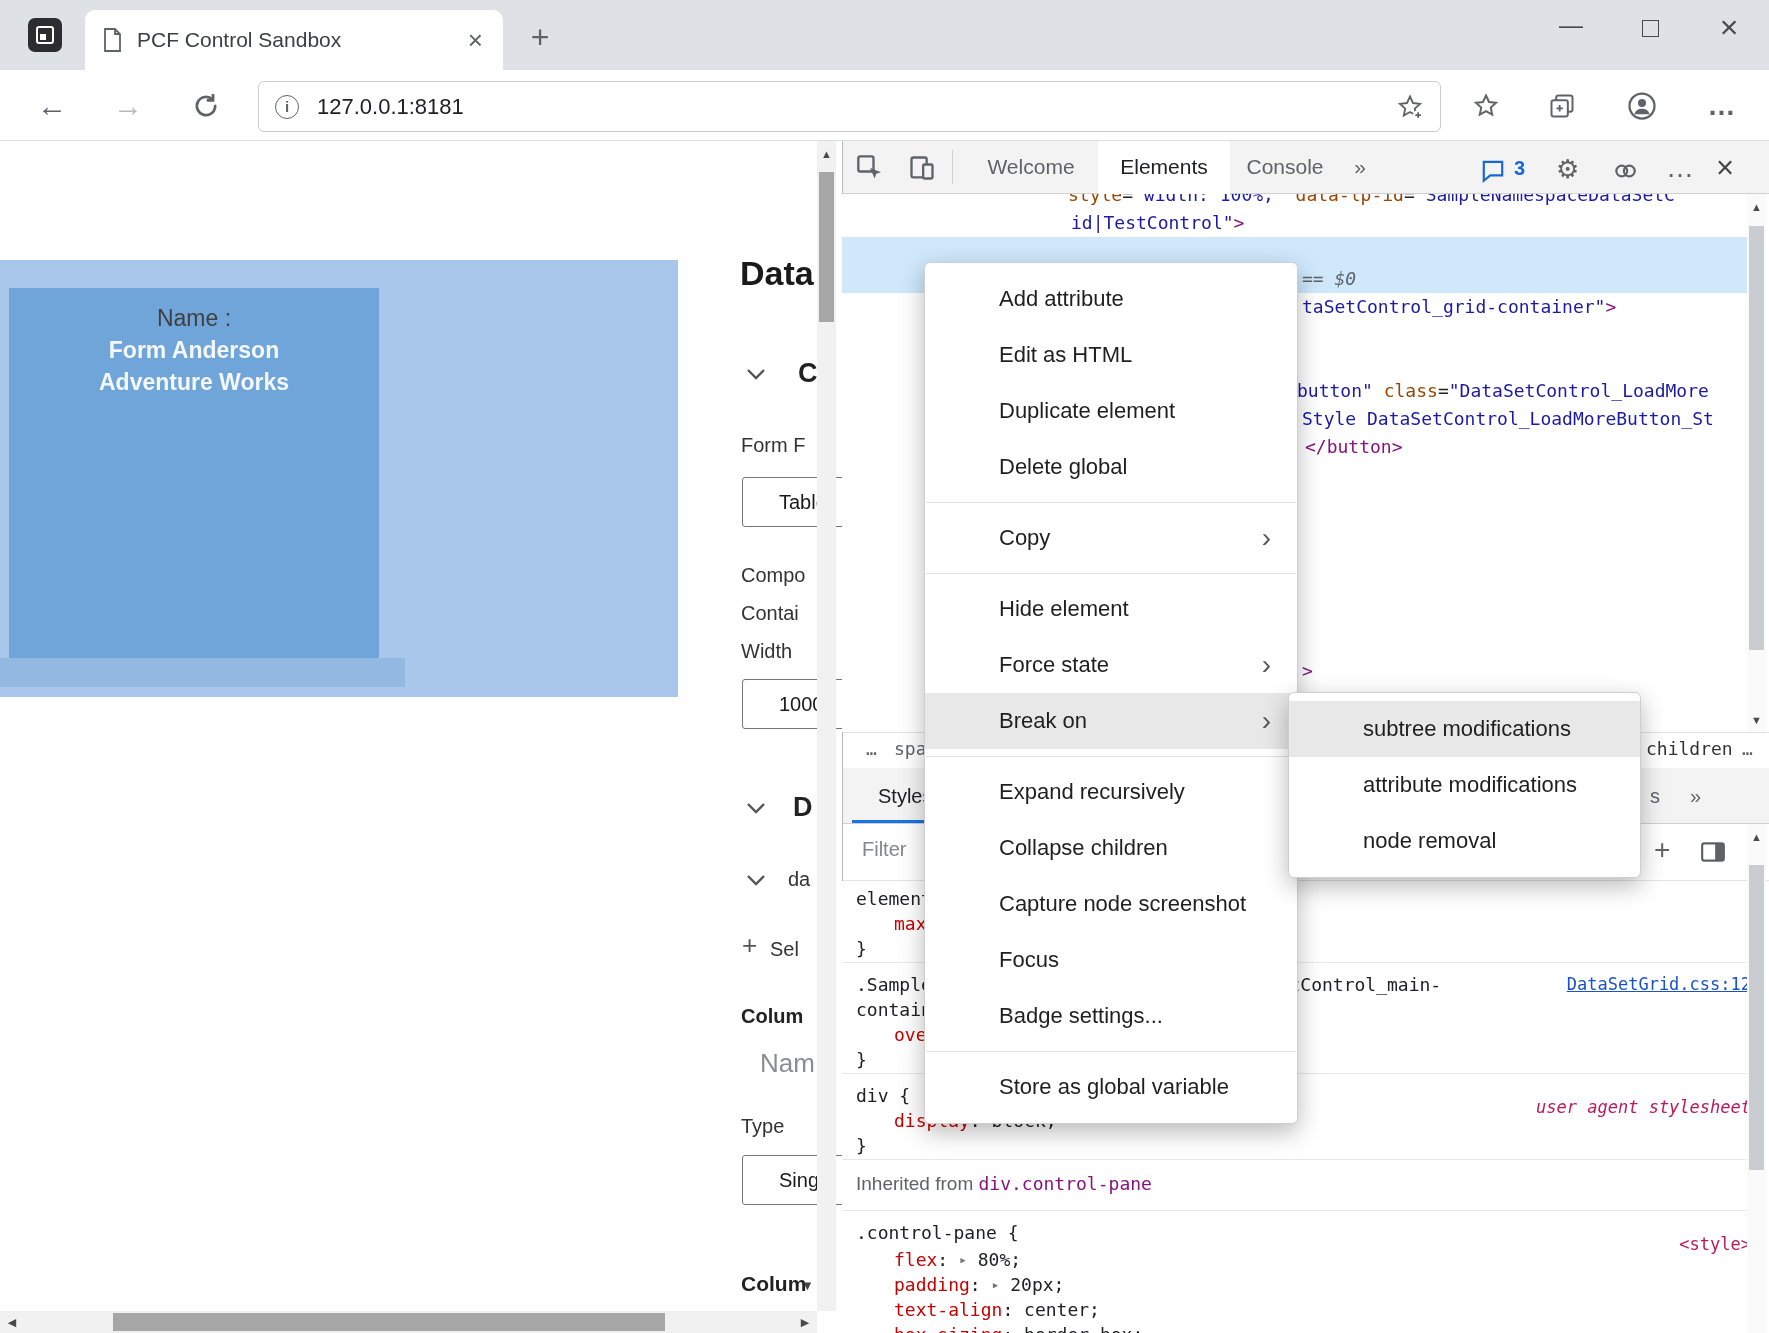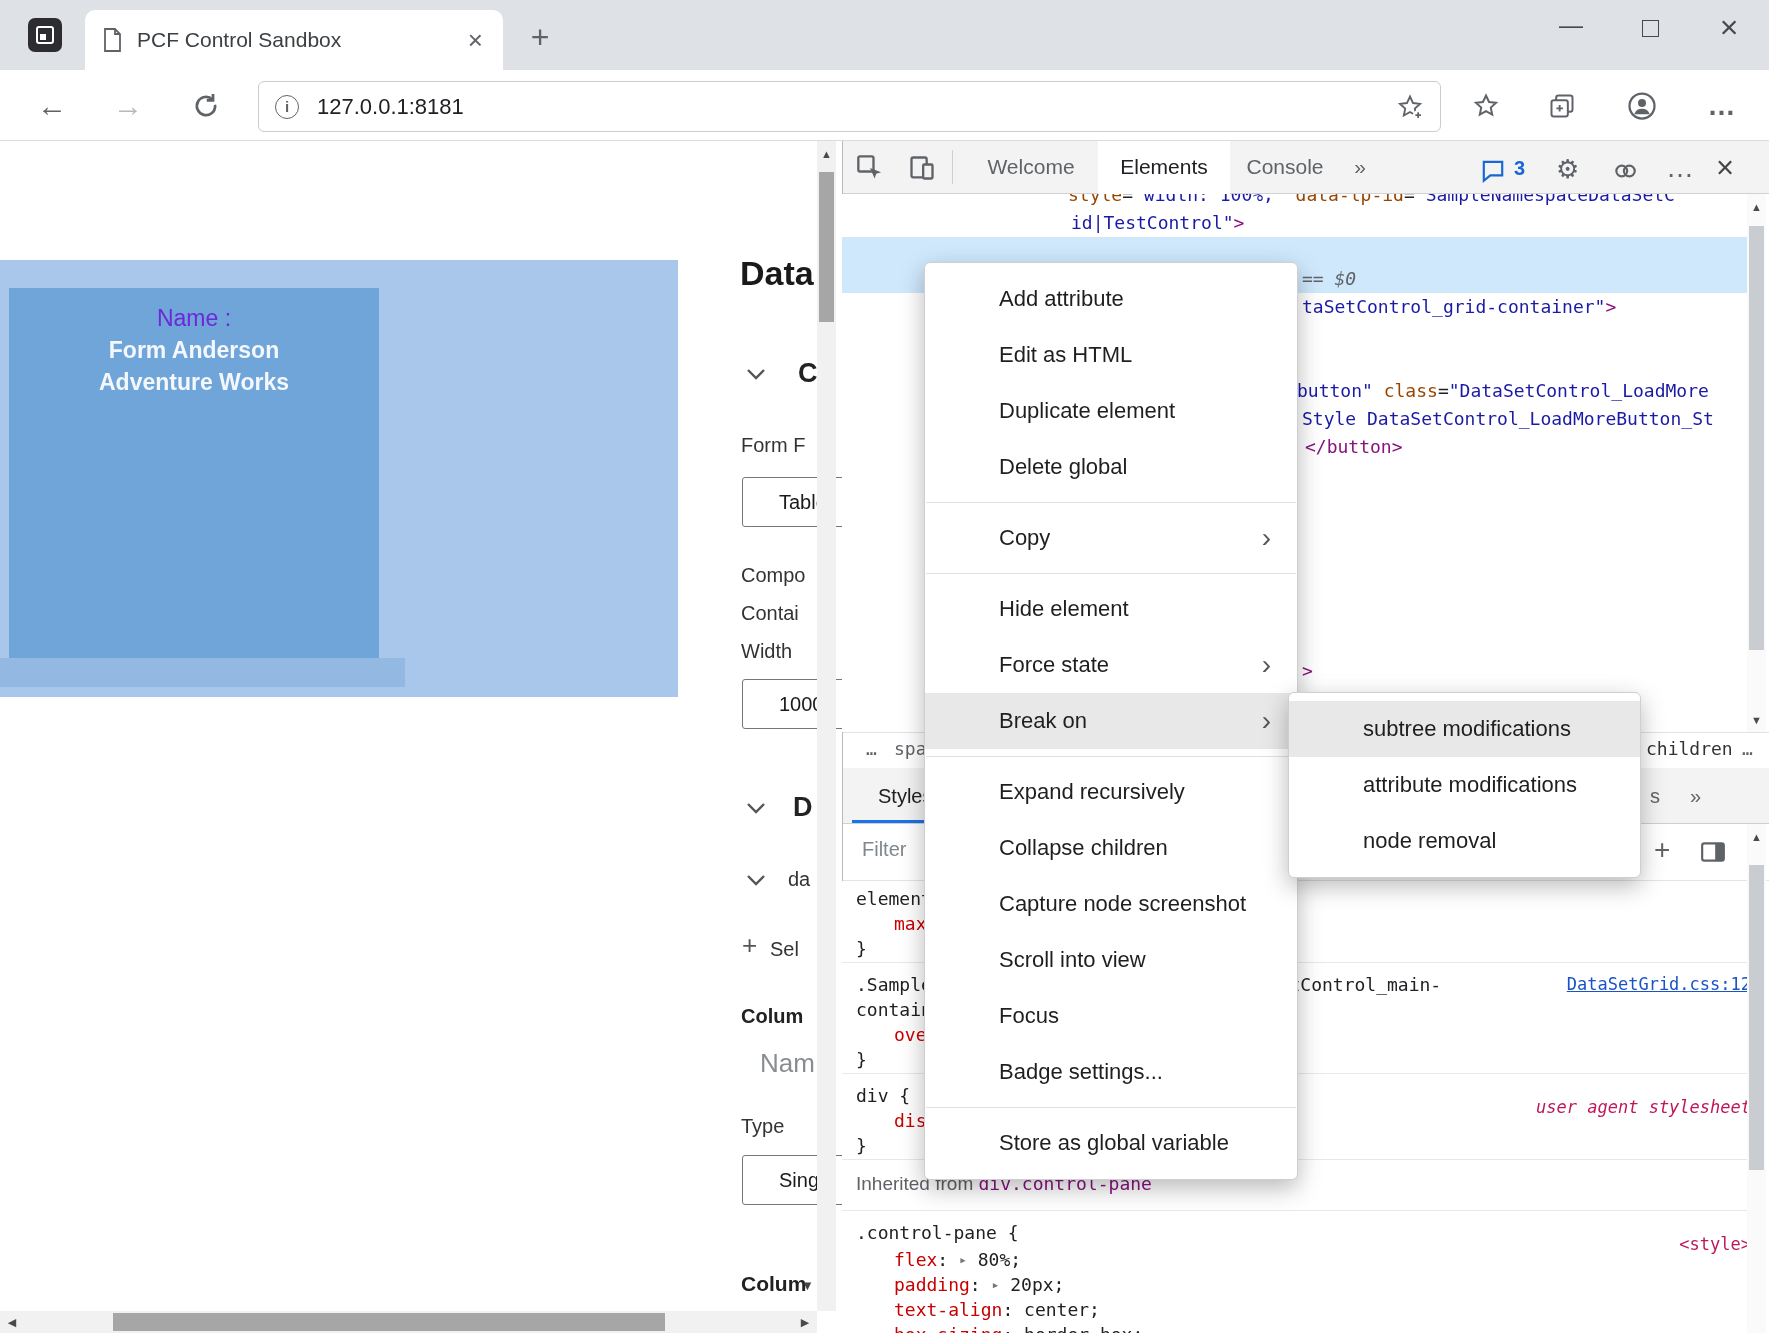--- a/index.html
+++ b/index.html
@@ -29,21 +29,21 @@
 .info-ic{width:24px;height:24px;border:1.7px solid #5f6368;border-radius:50%;color:#5f6368;font-size:15px;font-weight:bold;text-align:center;line-height:21px;font-style:normal}
 .url{font-size:22px;color:#202124;margin-left:18px;flex:1}
 .tbic{top:84px;width:44px;height:44px;display:flex;align-items:center;justify-content:center;color:#5f6368}
 .tb-more{font-size:28px;font-weight:bold;letter-spacing:1px}
 
 
 .hl-outer{left:0;top:260px;width:678px;height:437px;background:#a9c7ea}
 .hl-strip{left:0;top:658px;width:405px;height:29px;background:#93b9e3}
 .hl-inner{left:9px;top:288px;width:370px;height:370px;background:#70a5da}
 .record{left:9px;top:302px;width:370px;text-align:center;font-size:23px;line-height:32px}
-.rec-label{color:#6d28d9}
+.rec-label{color:#404040}
 .rec-value{color:#f4f7fb;font-weight:bold}
 .tooltip{left:9px;top:198px;height:48px;background:#fff;border-radius:8px;box-shadow:0 3px 12px rgba(0,0,0,.25);display:inline-flex;align-items:center;padding:0 18px;white-space:nowrap;z-index:40}
 .tt-sel{color:#7635d2;font-weight:bold;font-size:22px}
 .tt-dim{color:#80868b;font-size:21px;margin-left:18px}
 .tt-tail{position:absolute;left:28px;bottom:-10px;width:0;height:0;border-left:11px solid transparent;border-right:11px solid transparent;border-top:11px solid #fff}
 .p-title{left:740px;top:254px;font-size:34px;font-weight:bold;color:#1a1a1a}
 .p-h2{font-size:27px;font-weight:bold;color:#222}
 .p-label{font-size:20px;color:#333}
 .p-box{width:130px;height:50px;background:#fff;border:1px solid #767676;border-radius:3px;font-size:20px;line-height:48px;padding-left:36px;color:#1a1a1a}
 .p-chev{color:#555}
@@ -362,21 +362,20 @@
   <div class="mi-sep"></div>
   <div class="mi"><span>Copy</span><span class="mi-a">›</span></div>
   <div class="mi-sep"></div>
   <div class="mi"><span>Hide element</span></div>
   <div class="mi"><span>Force state</span><span class="mi-a">›</span></div>
   <div class="mi hl"><span>Break on</span><span class="mi-a">›</span></div>
   <div class="mi-sep"></div>
   <div class="mi"><span>Expand recursively</span></div>
   <div class="mi"><span>Collapse children</span></div>
   <div class="mi"><span>Capture node screenshot</span></div>
-  <div class="mi"><span>Scroll into view</span></div>
   <div class="mi"><span>Focus</span></div>
   <div class="mi"><span>Badge settings...</span></div>
   <div class="mi-sep"></div>
   <div class="mi"><span>Store as global variable</span></div>
 </div>
 
 <div class="abs ctx sub" style="left:1288px;top:692px;width:353px">
   <div class="mi hl"><span>subtree modifications</span></div>
   <div class="mi"><span>attribute modifications</span></div>
   <div class="mi"><span>node removal</span></div>

